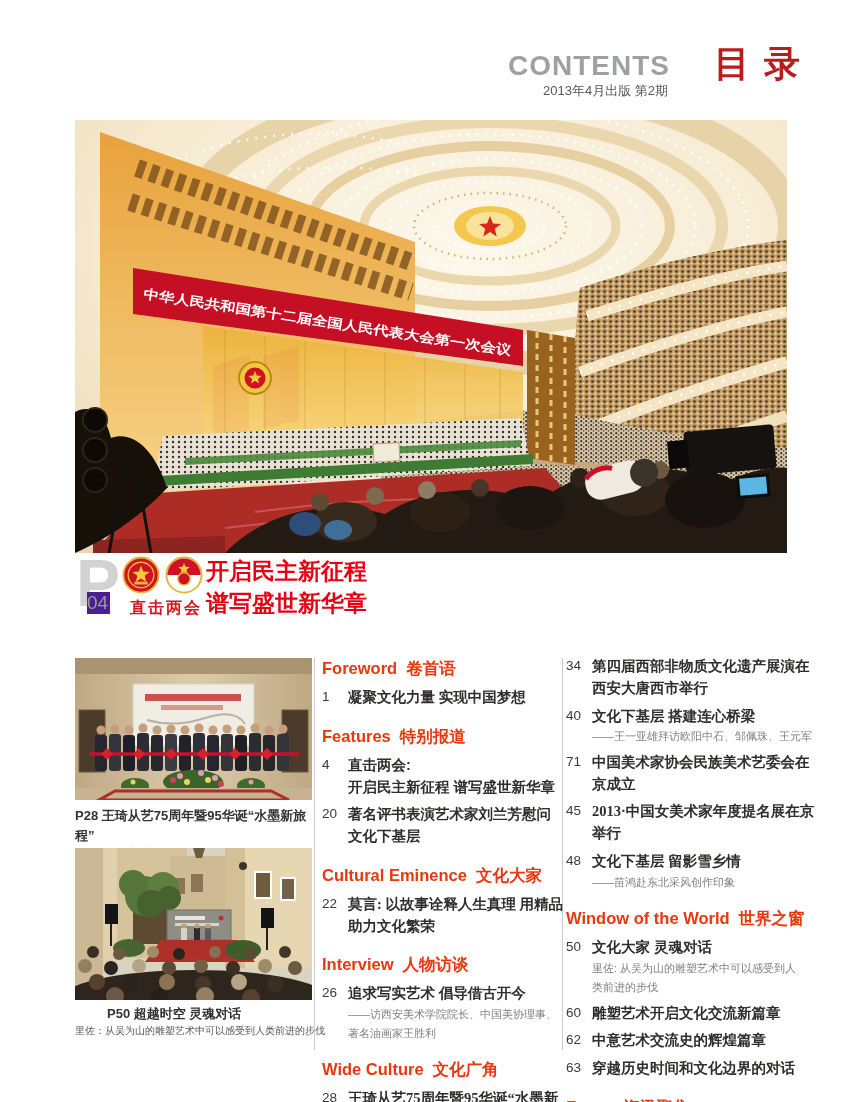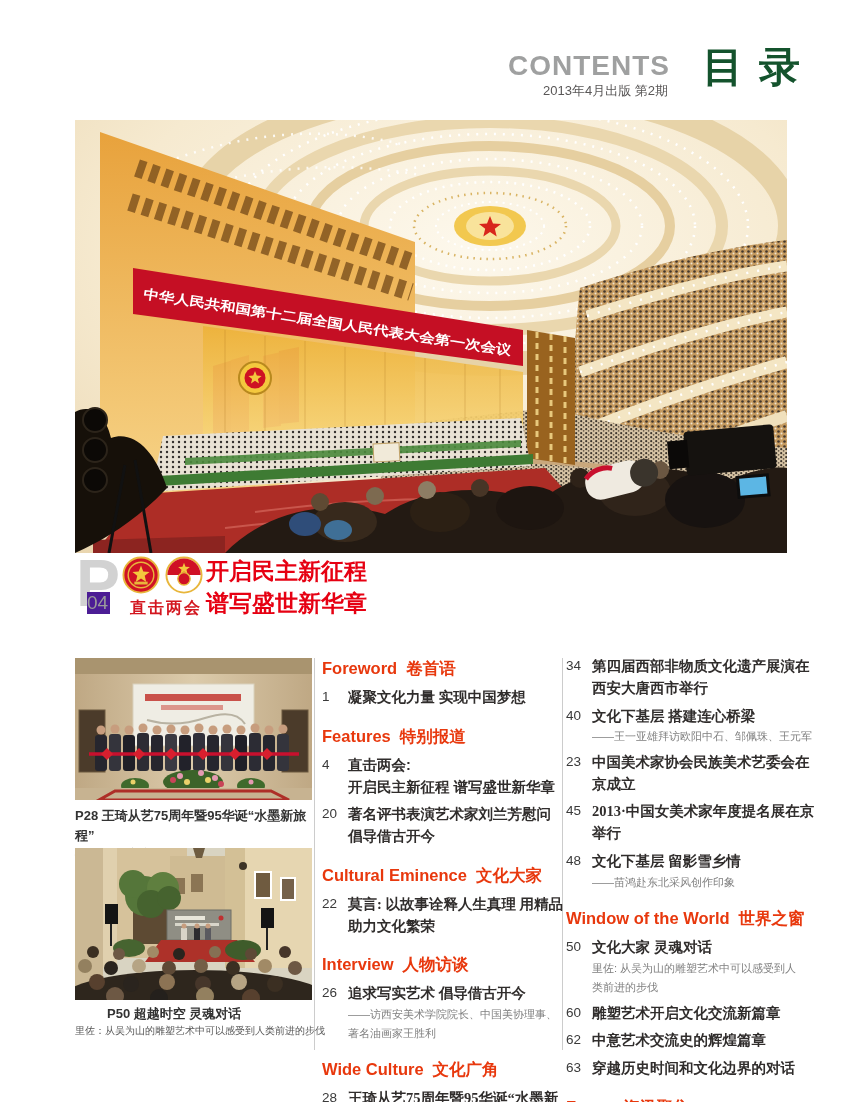--- a/index.html
+++ b/index.html
@@ -2,22 +2,22 @@
 <html><head>
 <meta charset="utf-8">
 <style>
   html,body{margin:0;padding:0;background:#ffffff;}
   #page{position:relative;width:846px;height:1102px;background:#fff;overflow:hidden;
         font-family:"Liberation Sans",sans-serif;}
   
   .contents-en{position:absolute;right:176px;top:50px;font-size:28px;font-weight:700;
                color:#9fa0a0;letter-spacing:1px;}
   .issue-line{position:absolute;right:178px;top:82px;font-size:13px;color:#595757;}
-  .title-cn{position:absolute;right:44px;top:40px;font-size:41px;font-weight:700;
-            color:#14532d;letter-spacing:2px;}
+  .title-cn{position:absolute;right:44px;top:40px;font-size:36px;font-weight:700;
+            color:#b91c1c;letter-spacing:2px;}
   
   .main-photo{position:absolute;left:75px;top:120px;width:712px;height:433px;overflow:hidden;}
   
   .marker{position:absolute;left:76px;top:550px;width:56px;height:72px;}
   .marker .p{font-size:66px;line-height:1;color:#d2d2d2;font-weight:700;}
   .marker .no{position:absolute;left:11px;top:42px;font-size:19px;color:#9b9b9b;background:#4c1d95;padding-right:2px;}
   .emblems{position:absolute;left:122px;top:556px;display:flex;gap:5px;}
   .emblems svg{width:38px;height:38px;}
   .feature-tag{position:absolute;left:120px;top:598px;width:92px;text-align:center;
                font-size:16px;font-weight:700;color:#d3161f;letter-spacing:2px;}
@@ -406,21 +406,21 @@
         <div class="num">4</div>
         <div class="body">
           <div class="line t-hei">直击两会:</div>
           <div class="line t-hei">开启民主新征程  谱写盛世新华章</div>
         </div>
       </div>
       <div class="toc-entry">
         <div class="num">20</div>
         <div class="body">
           <div class="line t-song">著名评书表演艺术家刘兰芳慰问</div>
-          <div class="line t-song">倡导借古开今</div>
+          <div class="line t-song">文化下基层</div>
         </div>
       </div>
       <div class="toc-heading"><span class="h-en">Cultural Eminence</span><span class="h-cn">文化大家</span></div>
       <div class="toc-entry">
         <div class="num">22</div>
         <div class="body">
           <div class="line t-song">莫言: 以故事诠释人生真理  用精品</div>
           <div class="line t-song">助力文化繁荣</div>
         </div>
       </div>
@@ -450,21 +450,21 @@
         </div>
       </div>
       <div class="toc-entry">
         <div class="num">40</div>
         <div class="body">
           <div class="line t-song">文化下基层  搭建连心桥梁</div>
           <div class="sub">——王一亚雄拜访欧阳中石、邹佩珠、王元军</div>
         </div>
       </div>
       <div class="toc-entry">
-        <div class="num">23</div>
+        <div class="num">71</div>
         <div class="body">
           <div class="line t-song">中国美术家协会民族美术艺委会在</div>
           <div class="line t-song">京成立</div>
         </div>
       </div>
       <div class="toc-entry">
         <div class="num">45</div>
         <div class="body">
           <div class="line t-song">2013·中国女美术家年度提名展在京</div>
           <div class="line t-song">举行</div>

